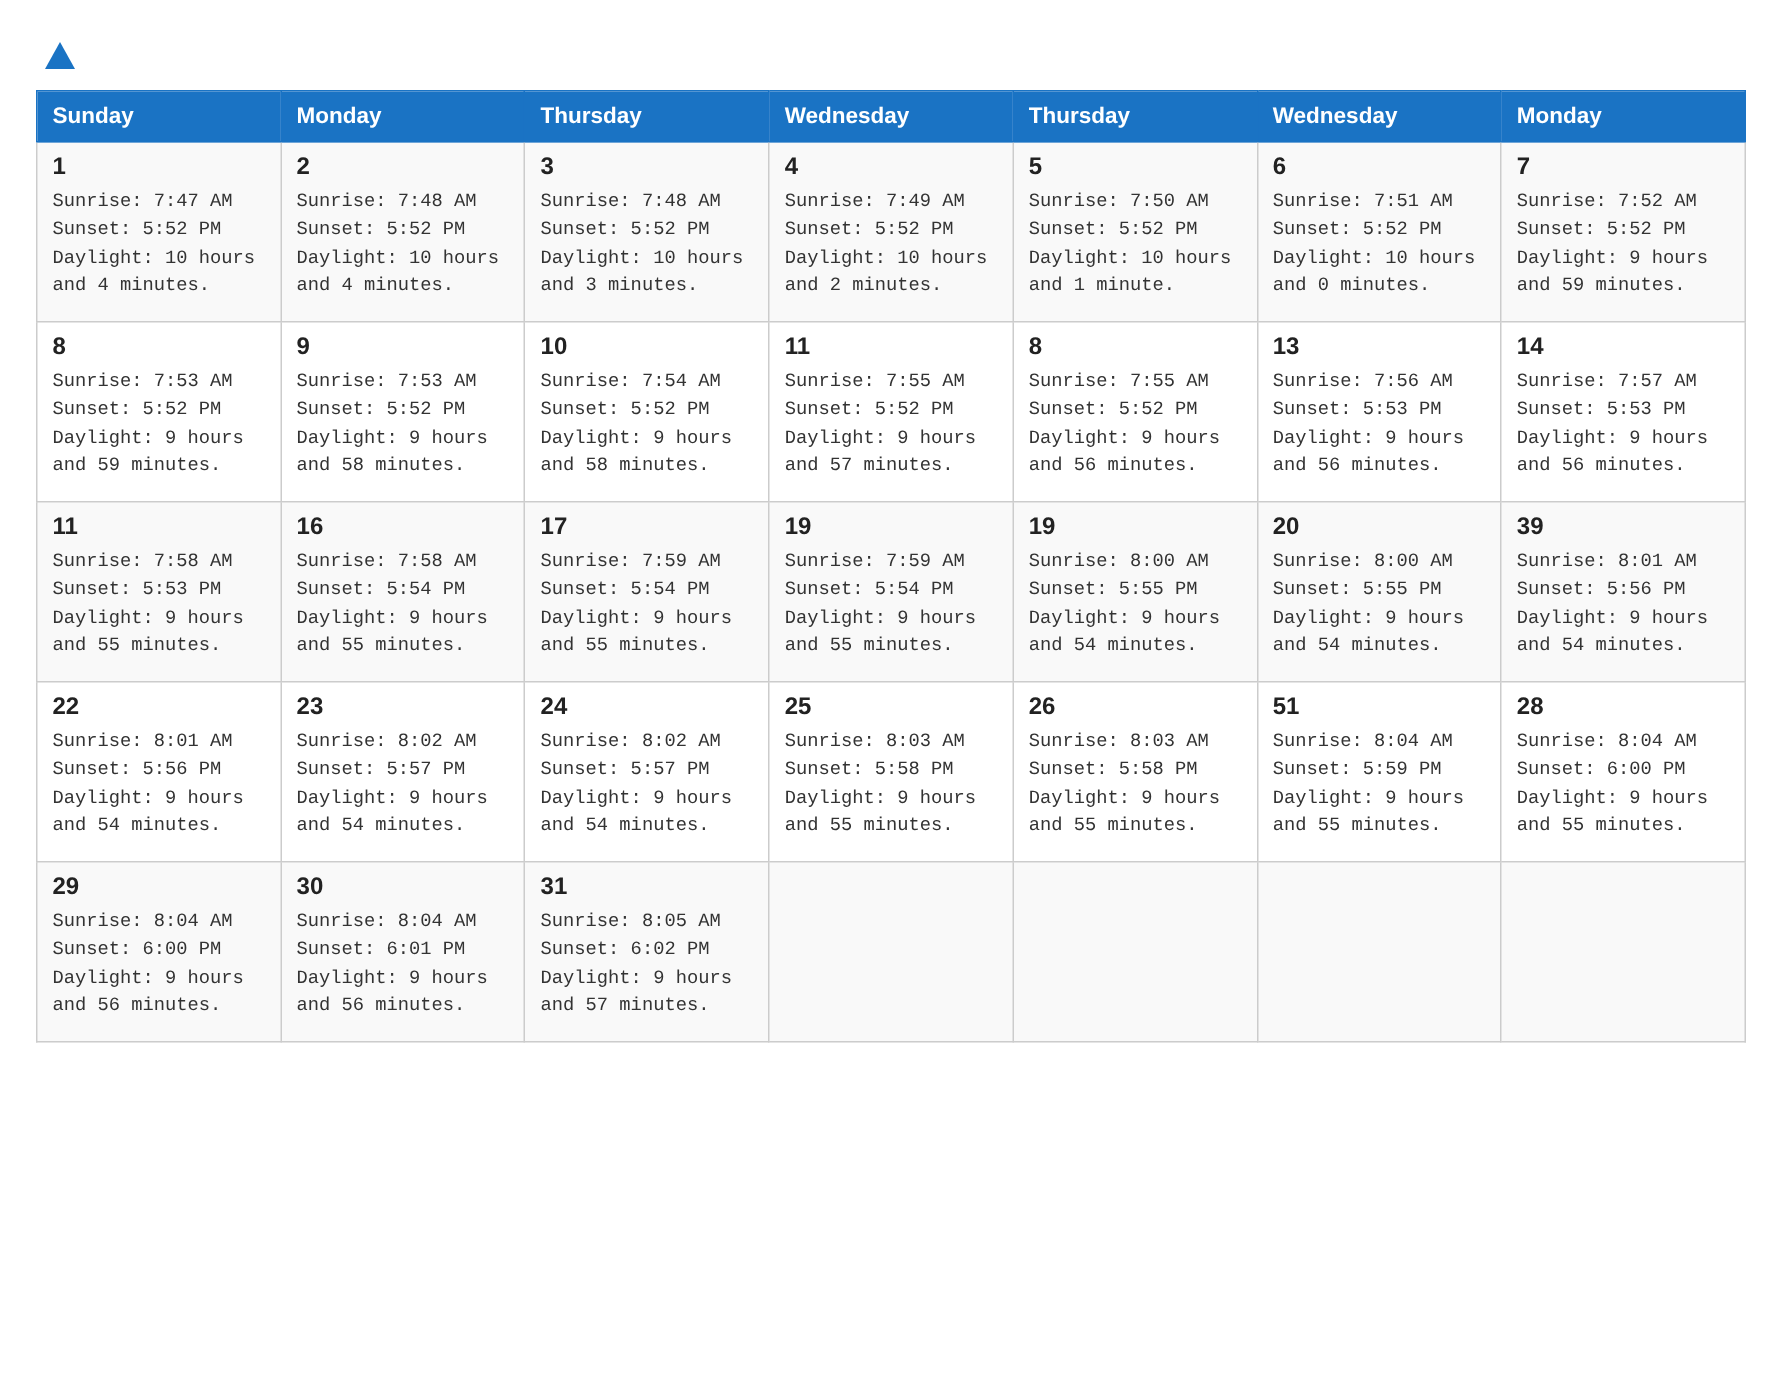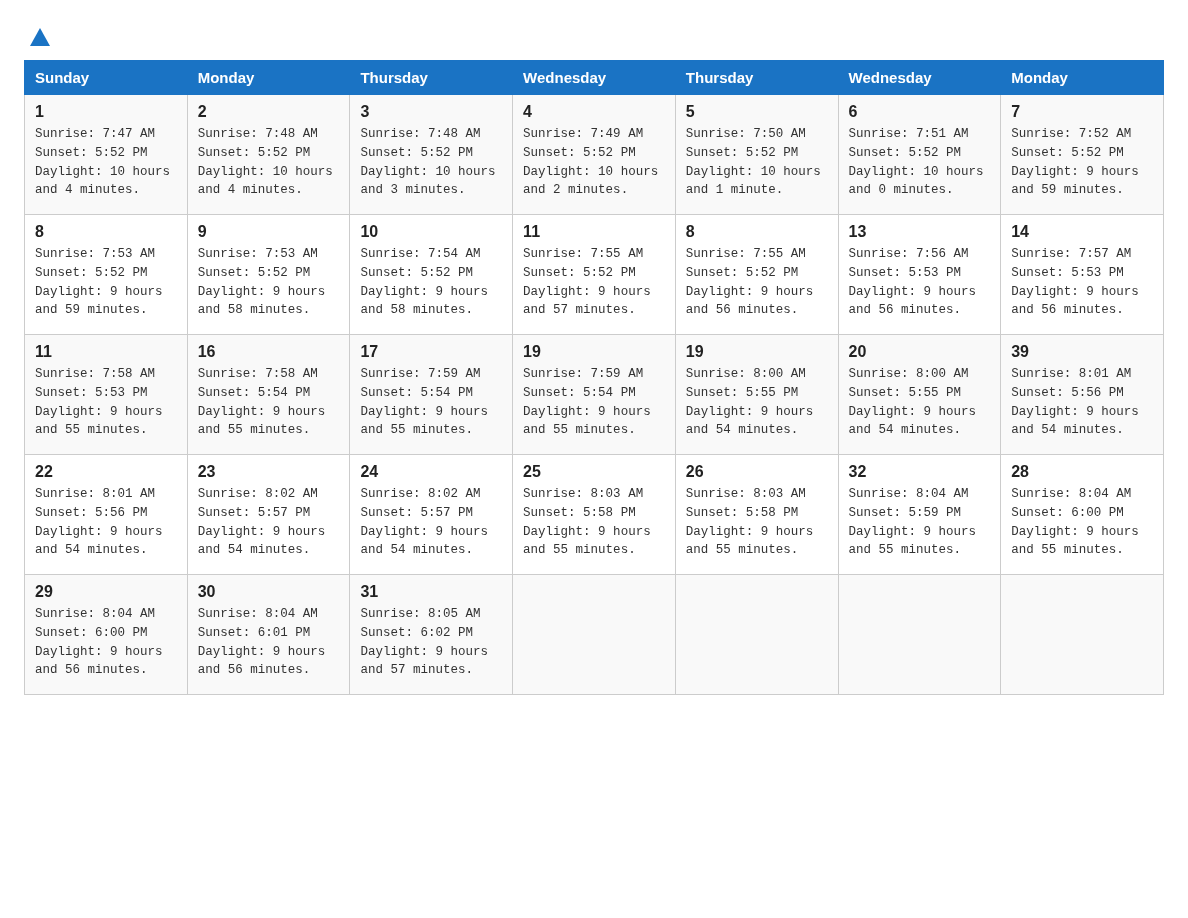--- a/index.html
+++ b/index.html
@@ -216,21 +216,21 @@
       </td>
         <td>
         <div class="day-number">25</div>
         <div class="day-info">Sunrise: 8:03 AM<br>Sunset: 5:58 PM<br>Daylight: 9 hours<br> and 55 minutes.</div>
       </td>
         <td>
         <div class="day-number">26</div>
         <div class="day-info">Sunrise: 8:03 AM<br>Sunset: 5:58 PM<br>Daylight: 9 hours<br> and 55 minutes.</div>
       </td>
         <td>
-        <div class="day-number">32</div>
+        <div class="day-number">51</div>
         <div class="day-info">Sunrise: 8:04 AM<br>Sunset: 5:59 PM<br>Daylight: 9 hours<br> and 55 minutes.</div>
       </td>
         <td>
         <div class="day-number">28</div>
         <div class="day-info">Sunrise: 8:04 AM<br>Sunset: 6:00 PM<br>Daylight: 9 hours<br> and 55 minutes.</div>
       </td>
       </tr>
       <tr>
         <td>
         <div class="day-number">29</div>

